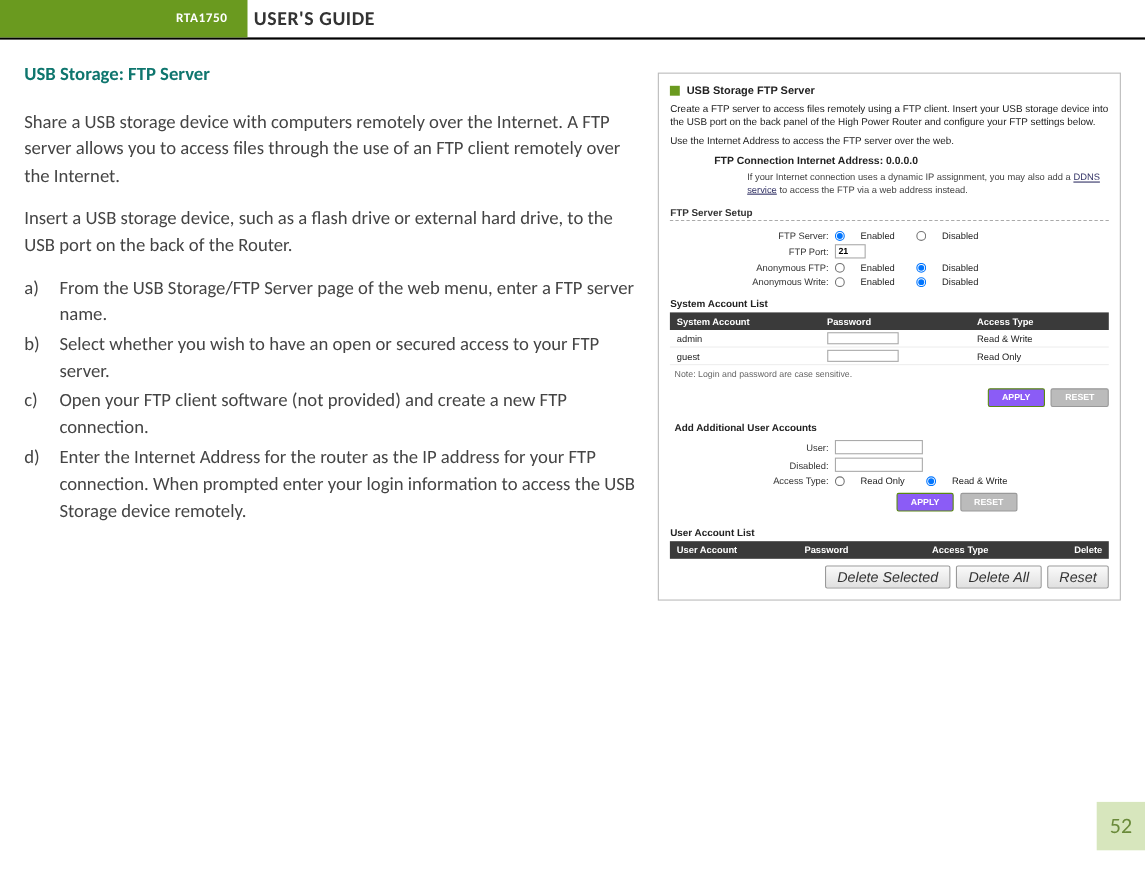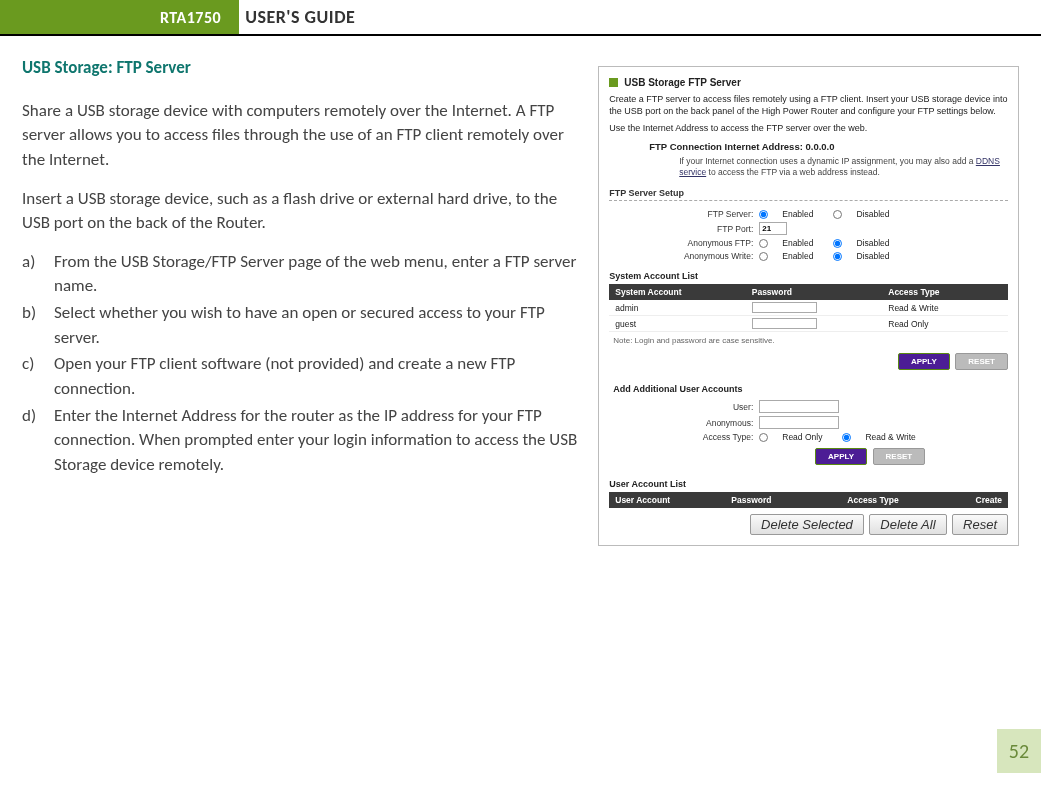--- a/index.html
+++ b/index.html
@@ -15,21 +15,21 @@
     display: flex;
     align-items: stretch;
     height: 36px;
     border-bottom: 2px solid #000;
     margin-bottom: 20px;
   }
   .header-badge {
     background: #6a9a1f;
     color: #fff;
     font-weight: bold;
-    font-size: 16px;
+    font-size: 12px;
     padding: 0 18px 0 160px;
     display: flex;
     align-items: center;
     letter-spacing: 0.5px;
   }
   .header-title {
     font-weight: bold;
     font-size: 18px;
     padding-left: 6px;
     display: flex;
@@ -145,21 +145,21 @@
     display: inline-block;
     font-size: 8px;
     padding: 3px 12px;
     border: 1px solid #888;
     background: #ddd;
     color: #333;
     border-radius: 2px;
     margin-left: 3px;
     font-weight: bold;
   }
-  .btn.green { background: #4c1d95; color: #fff; border-color: #5a8a10; }
+  .btn.green { background: #8b5cf6; color: #fff; border-color: #5a8a10; }
   .btn.gray { background: #bbb; color: #fff; border-color: #999; }
   .sc-add-head { font-weight: bold; font-size: 9px; margin: 6px 0 6px 4px; }
   .sc-ua-head { font-weight: bold; font-size: 9px; margin: 8px 0 3px 0; }
   .btn-row-bottom { text-align: right; margin-top: 6px; }
   .btn2 {
     display: inline-block;
     font-size: 13px;
     padding: 2px 10px;
     border: 1px solid #999;
     background: linear-gradient(#fafafa,#e0e0e0);
@@ -283,21 +283,21 @@
       <span class="btn green">APPLY</span>
       <span class="btn gray">RESET</span>
     </div>
 
     <div class="sc-add-head">Add Additional User Accounts</div>
     <div class="form-row">
       <div class="lbl">User:</div>
       <input type="text" class="w80" style="">
     </div>
     <div class="form-row">
-      <div class="lbl">Anonymous:</div>
+      <div class="lbl">Disabled:</div>
       <input type="text" class="w80" style="">
     </div>
     <div class="form-row">
       <div class="lbl">Access Type:</div>
       <div class="radio-pair">
         <input type="radio" style="">
           <span>Read Only</span>
         <input type="radio" checked="" style="">
           <span>Read &amp; Write</span>
       </div>
@@ -305,21 +305,21 @@
     <div class="btn-row centerish">
       <span class="btn green">APPLY</span>
       <span class="btn gray">RESET</span>
     </div>
 
     <div class="sc-ua-head">User Account List</div>
     <div class="dark-table-head">
       <div class="c1">User Account</div>
       <div class="c2">Password</div>
       <div class="c3">Access Type</div>
-      <div class="c4">Create</div>
+      <div class="c4">Delete</div>
     </div>
     <div class="btn-row-bottom">
       <span class="btn2">Delete Selected</span>
       <span class="btn2">Delete All</span>
       <span class="btn2">Reset</span>
     </div>
   </div>
 
 </div>
 

